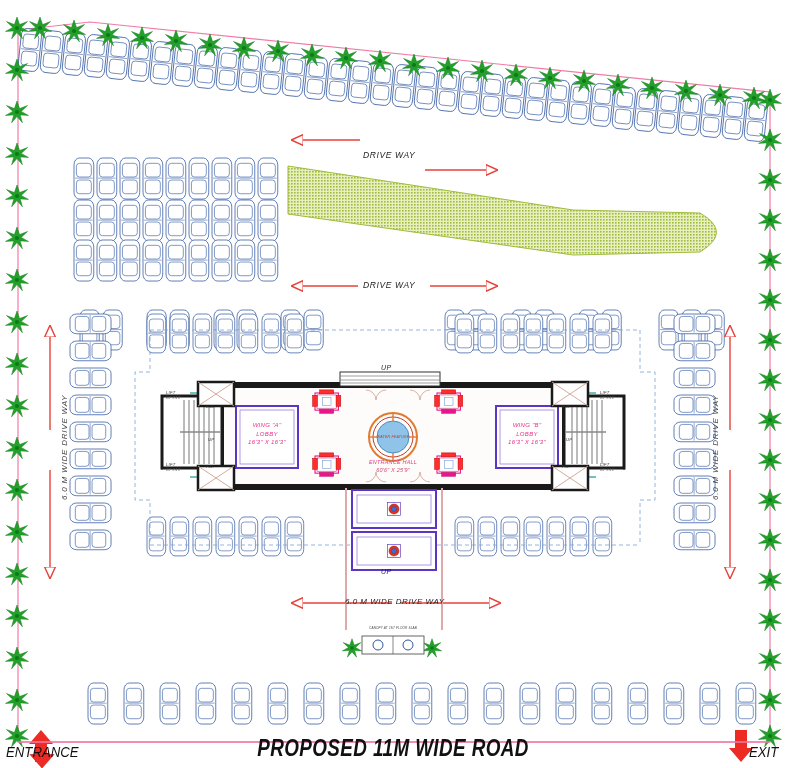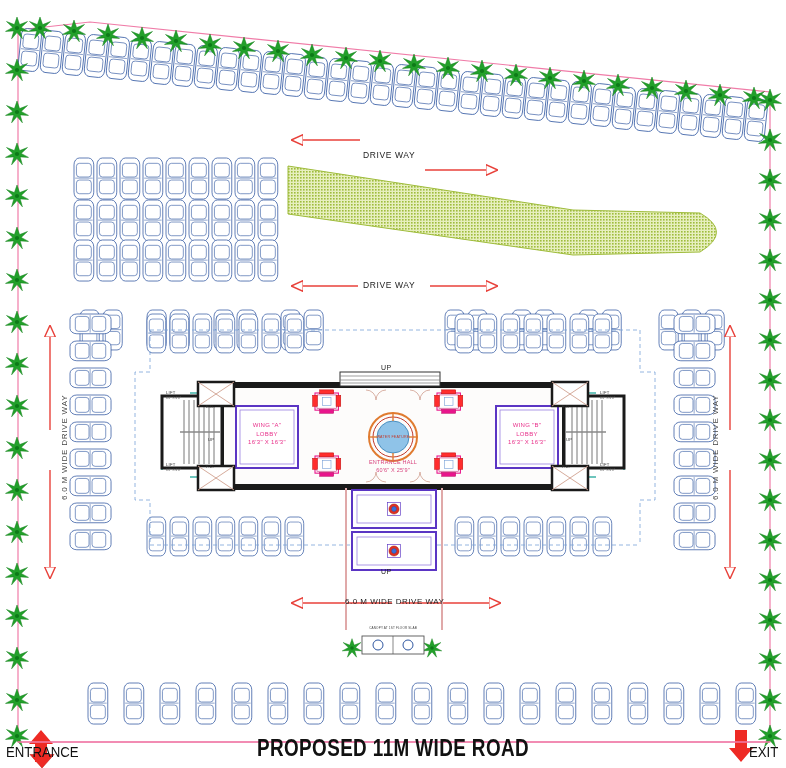--- a/index.html
+++ b/index.html
@@ -5,20 +5,21 @@
   html,body{margin:0;padding:0;background:#ffffff;}
   body{
     font-family:"Liberation Sans", sans-serif;
     -webkit-font-smoothing:antialiased;
   }
   #stage{
     position:relative;
     width:786px;height:768px;
     background:#ffffff;
     overflow:hidden;
+    font-style:italic;
   }
   #stage svg{position:absolute;left:0;top:0;}
   .txt{position:absolute;white-space:nowrap;}
   
   .road-title{
     left:0;right:0;bottom:6px;
     width:786px;text-align:center;
     font-family:"Liberation Sans", sans-serif;
     font-weight:bold;
     font-size:23px;

